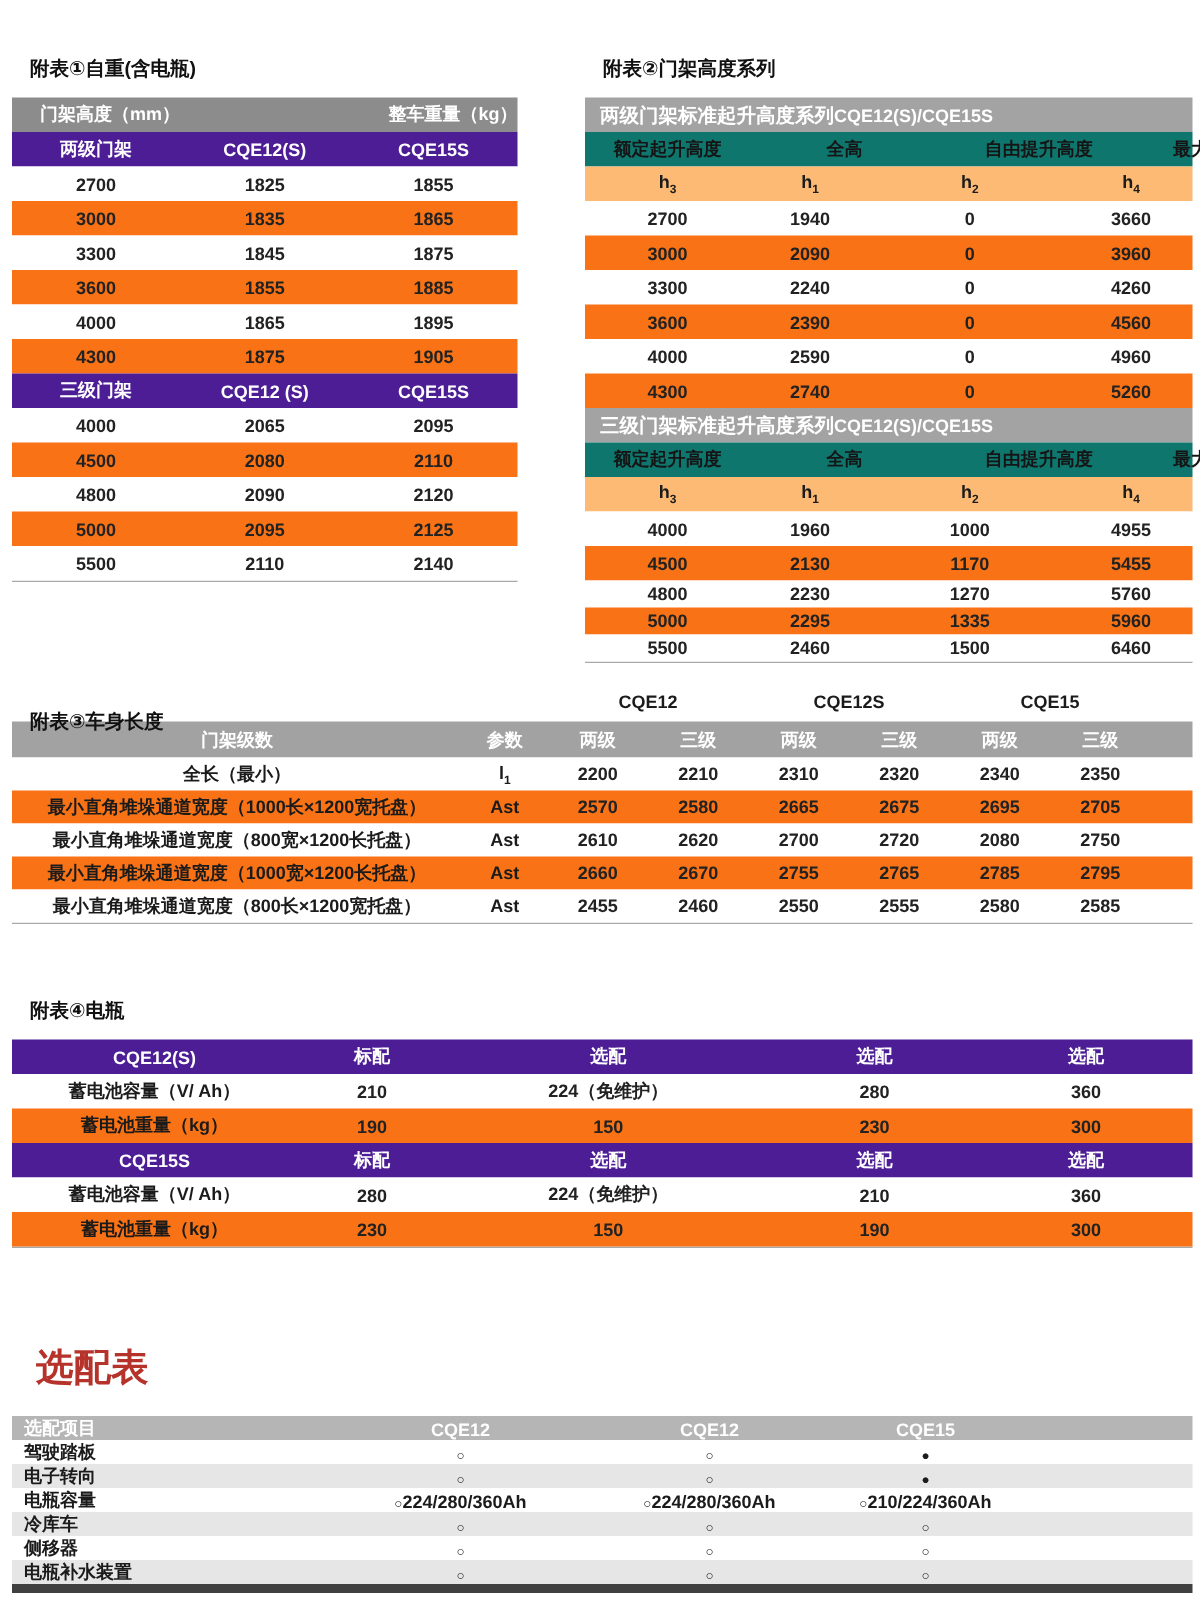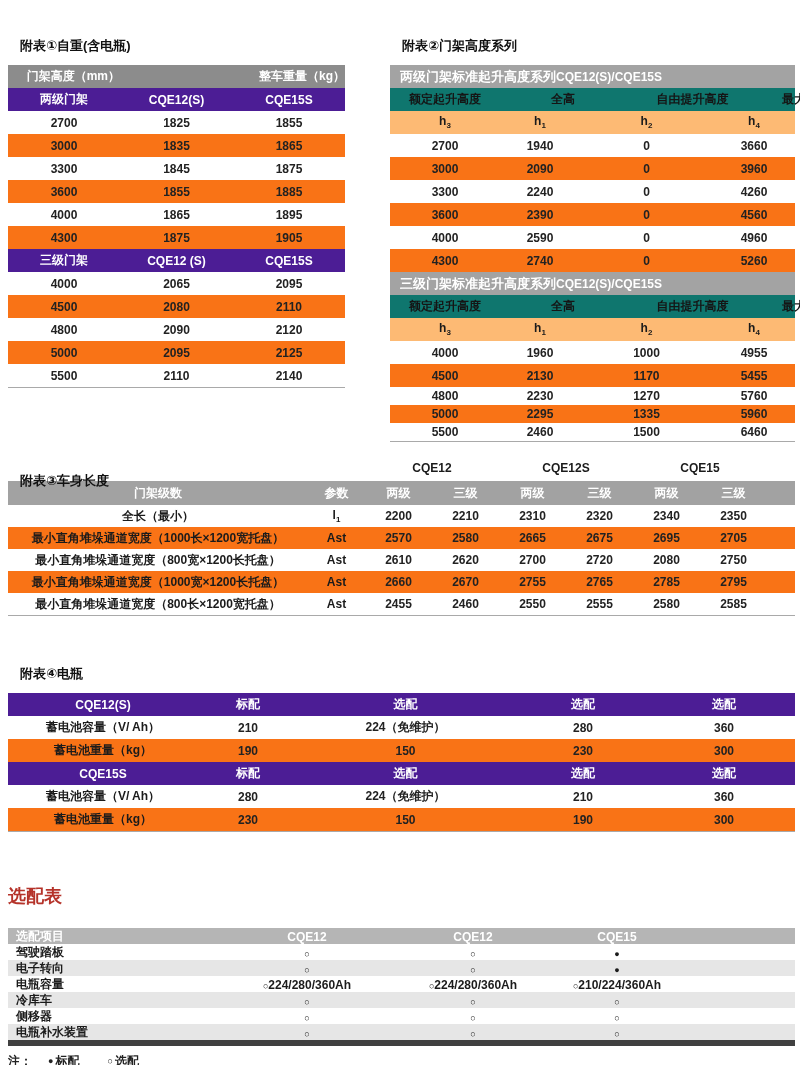--- a/index.html
+++ b/index.html
@@ -1,20 +1,20 @@
 <!DOCTYPE html>
 <html><head>
 <meta charset="utf-8">
 <style>
   html,body{margin:0;padding:0;width:800px;height:1065px;background:#ffffff;overflow:hidden;}
   body{position:relative;font-family:"Liberation Sans","DejaVu Sans",sans-serif;color:#1b1b1b;
        -webkit-font-smoothing:antialiased;}
   section{position:absolute;}
   h3.sec-title{margin:12px;font-size:13px;line-height:14px;font-weight:700;color:#111;}
-  h2.opt-title{margin:0;font-size:18px;line-height:27px;font-weight:700;}
+  h2.opt-title{margin:16px;font-size:25px;line-height:27px;font-weight:700;}
 
   #sec1{left:8px;top:27px;width:337px;}
   #sec2{left:390px;top:27px;width:405px;}
   #sec3{left:8px;top:455px;width:787px;}
   #sec3 h3.sec-title{position:absolute;left:0;top:7px;}
   #sec4{left:8px;top:655px;width:787px;}
   #sec5{left:8px;top:883px;width:787px;}
 
   #t1,#t2{margin-top:8px;border-bottom:1px solid #a9a9a9;}
   #t3{border-bottom:1px solid #a9a9a9;}

